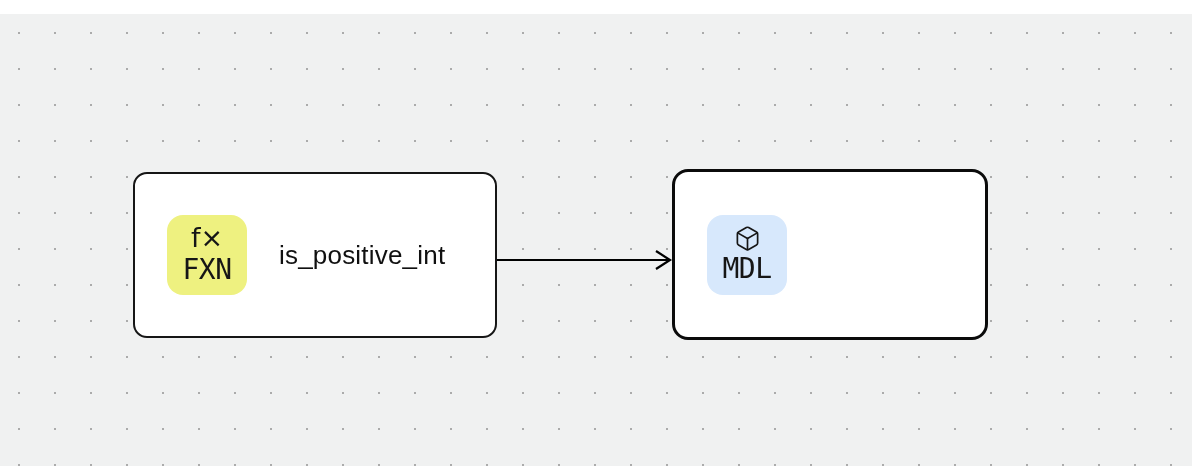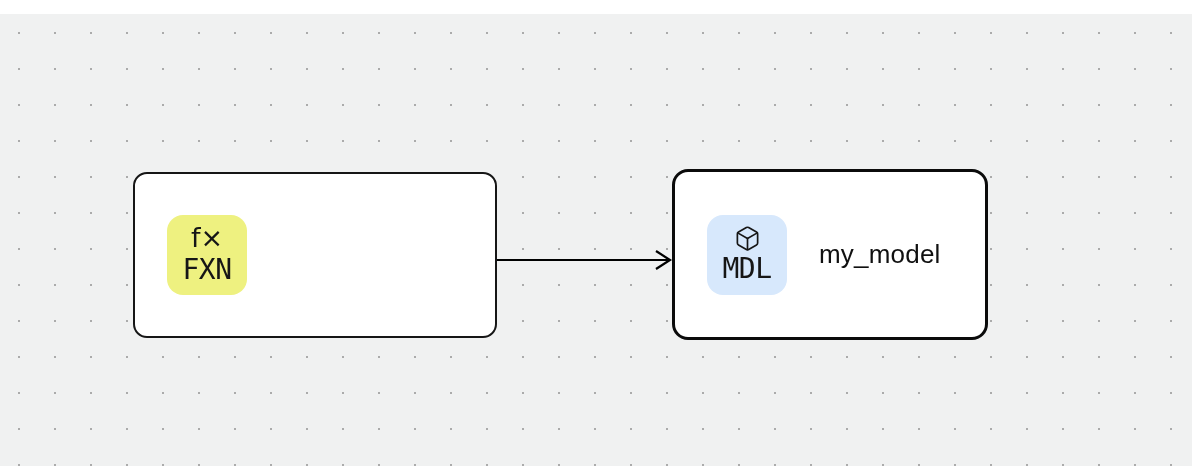--- a/index.html
+++ b/index.html
@@ -109,28 +109,28 @@
     <svg class="edge-svg" viewBox="0 0 186 32" xmlns="http://www.w3.org/2000/svg">
       <line x1="5" y1="16" x2="178" y2="16" stroke="#000000" stroke-width="2"></line>
       <polyline points="164,7 178,16 164,25" fill="none" stroke="#000000" stroke-width="2.2" stroke-linejoin="miter"></polyline>
     </svg>
 
     <div class="node node-fxn">
       <div class="badge" style="background: rgb(238, 241, 128);">
         <span class="badge-icon-text">f×</span>
         <span class="badge-kind">FXN</span>
       </div>
+      <span class="node-label">is_positive_int</span>
     </div>
 
     <div class="node node-mdl">
       <div class="badge" style="background: rgb(215, 232, 252);">
         <svg class="badge-icon-svg" viewBox="0 0 24 24" xmlns="http://www.w3.org/2000/svg" fill="none" stroke="#161616" stroke-width="1.5" stroke-linejoin="round" stroke-linecap="round">
           <path d="M21 8a2 2 0 0 0-1-1.73l-7-4a2 2 0 0 0-2 0l-7 4A2 2 0 0 0 3 8v8a2 2 0 0 0 1 1.73l7 4a2 2 0 0 0 2 0l7-4A2 2 0 0 0 21 16Z"></path>
           <path d="m3.3 7 8.7 5 8.7-5"></path>
           <path d="M12 22V12"></path>
         </svg>
         <span class="badge-kind">MDL</span>
       </div>
-      <span class="node-label">my_model</span>
     </div>
 
   </div>
 </div>
 
 </body></html>

